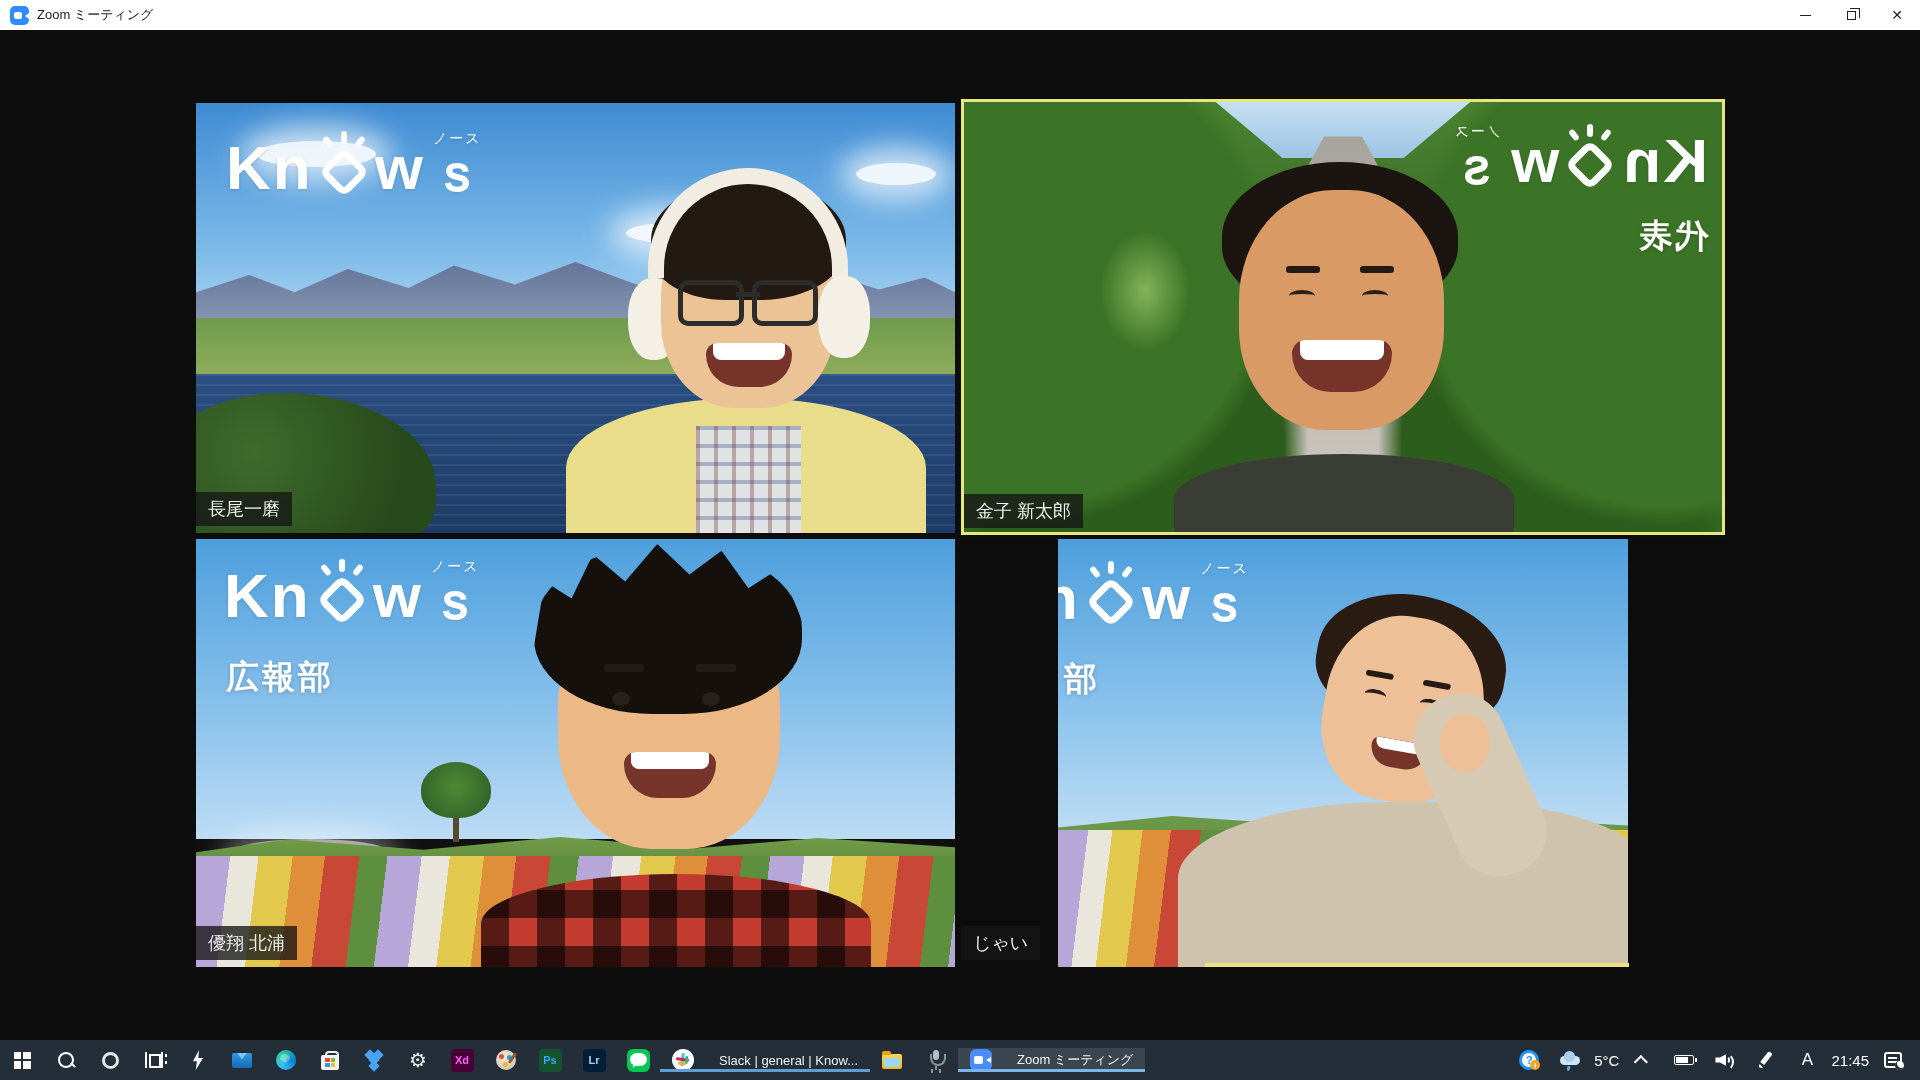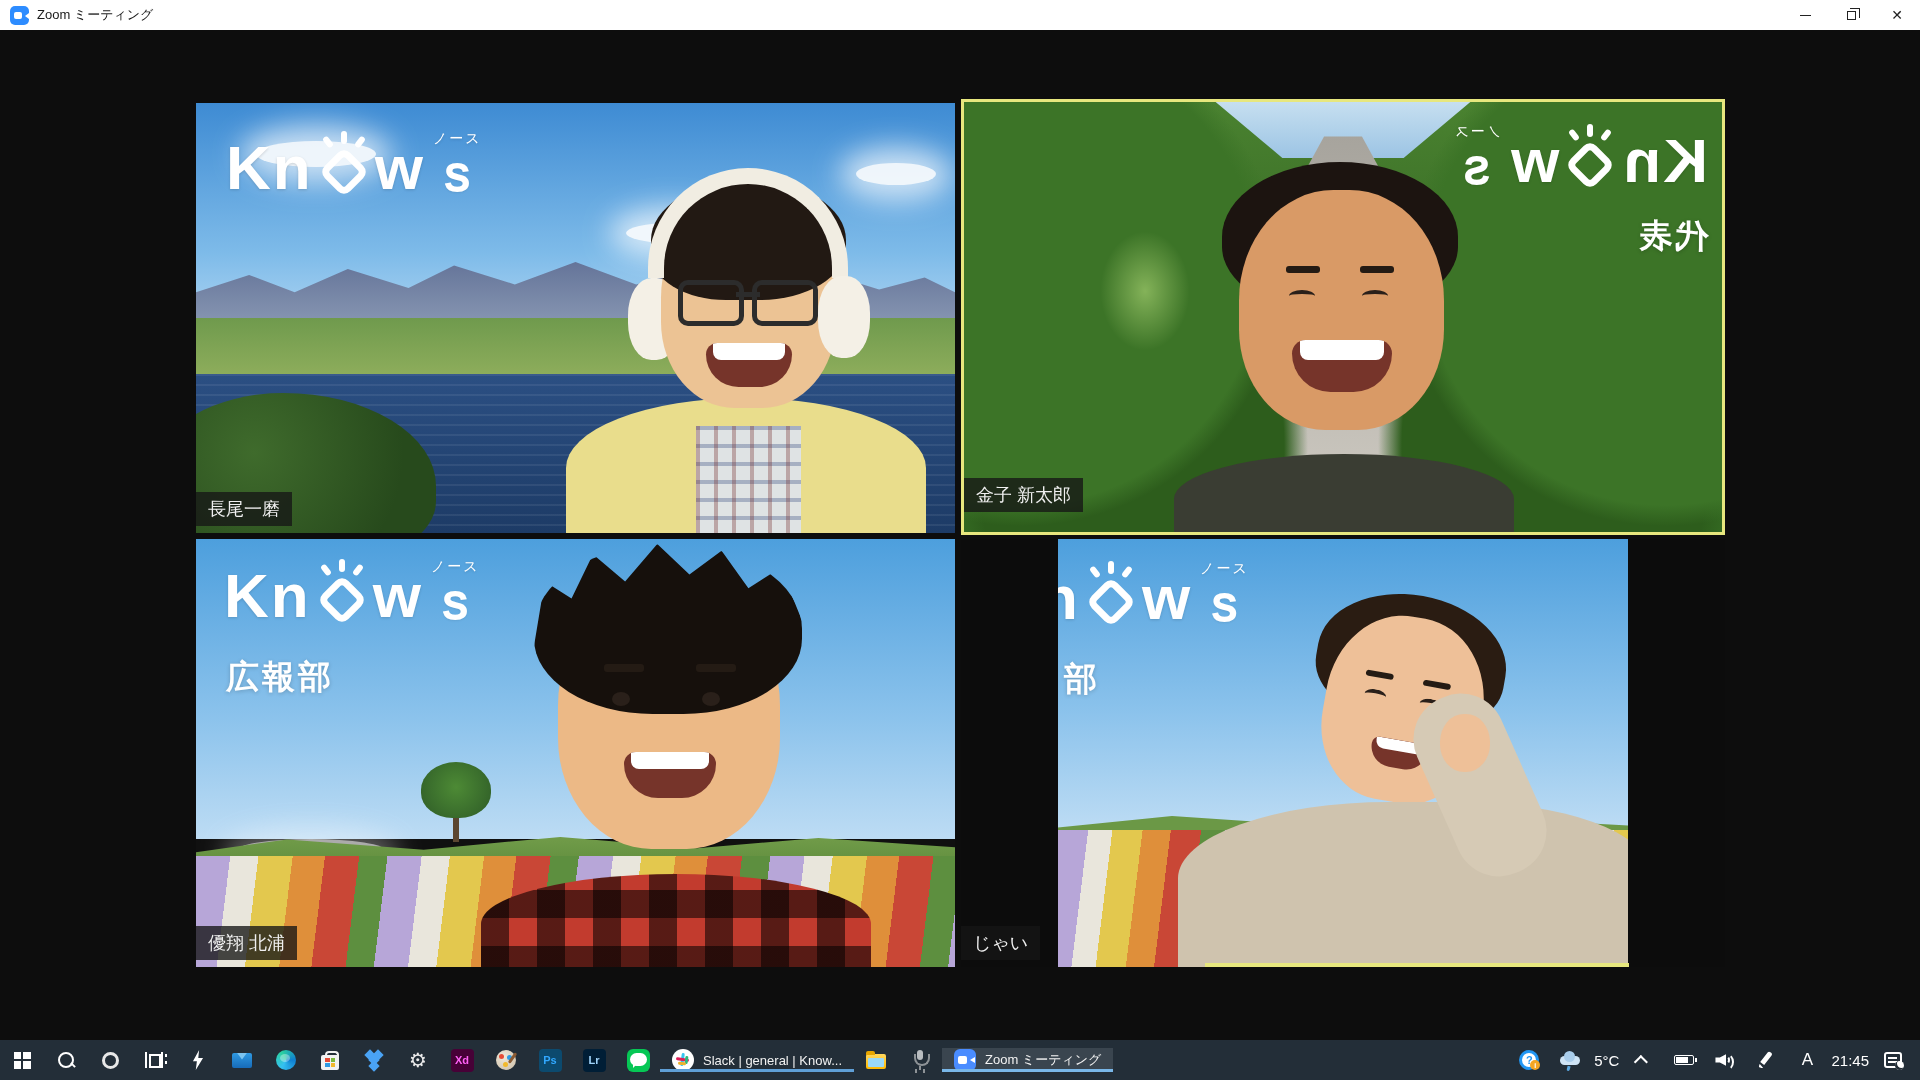--- a/index.html
+++ b/index.html
@@ -148,21 +148,21 @@
   .p4 .brow.l { left:140px; top:86px; width:28px; height:6px; }
   .p4 .brow.r { left:198px; top:86px; width:28px; height:6px; }
   .p4 .mouth { left:158px; top:150px; width:56px; height:28px; }
   .p4 .cardigan { position:absolute; left:-30px; top:208px; width:470px; height:170px; background:#cfc3ae; border-radius:45% 40% 0 0; }
   .p4 .arm { position:absolute; left:226px; top:96px; width:92px; height:190px; background:#d6cab5; border-radius:44px; transform:rotate(-24deg); }
   .p4 .hand { position:absolute; left:232px; top:120px; width:50px; height:58px; background:#eec098; border-radius:48%; }
 
   
   .taskbar { position:absolute; left:0; bottom:0; width:1920px; height:40px; background:#232e38; display:flex; align-items:center; z-index:60; }
   .tb-slot { width:44px; height:40px; display:flex; align-items:center; justify-content:center; flex:0 0 auto; position:relative; }
-  .appbtn { height:24px; display:flex; align-items:center; gap:9px; padding:0 12px; flex:0 0 auto; position:relative; }
+  .appbtn { height:24px; display:flex; align-items:center; gap:25px; padding:0 12px; flex:0 0 auto; position:relative; }
   .appbtn .underline { position:absolute; left:0; bottom:0; width:100%; height:3px; background:#5f9fd6; }
   .appbtn.active { background:#3a454f; }
   .appbtn.active .underline { background:#79b7e8; }
   .appbtn .lbl { color:#f2f2f2; font-size:13px; white-space:nowrap; }
   .tray { margin-left:auto; display:flex; align-items:center; gap:7px; padding-right:10px; }
   .tray .tb-slot { width:34px; }
   .tray-text { color:#fff; font-size:15px; }
 
   
   .ic-win { width:17px; height:17px; display:grid; grid-template-columns:1fr 1fr; grid-template-rows:1fr 1fr; gap:2px; }
@@ -184,21 +184,21 @@
   .ic-store .wgrid { position:absolute; left:4px; top:3px; width:10px; height:9px; display:grid; grid-template-columns:1fr 1fr; grid-template-rows:1fr 1fr; gap:1px; }
   .ic-store .wgrid i:nth-child(1){background:#e64b36;} .ic-store .wgrid i:nth-child(2){background:#7db93c;}
   .ic-store .wgrid i:nth-child(3){background:#2f9ae3;} .ic-store .wgrid i:nth-child(4){background:#f2b92c;}
   .ic-dropbox { position:relative; width:20px; height:18px; }
   .ic-dropbox i { position:absolute; width:8px; height:8px; background:#4aa3f5; transform:rotate(45deg); }
   .ic-dropbox i:nth-child(1){left:2px;top:0;} .ic-dropbox i:nth-child(2){left:10px;top:0;}
   .ic-dropbox i:nth-child(3){left:6px;top:5px;} .ic-dropbox i:nth-child(4){left:6px;top:11px;}
   .ic-gear { color:#ececec; font-size:20px; font-family:"DejaVu Sans",sans-serif; line-height:1; }
   .ic-adobe { width:23px; height:23px; border-radius:4px; display:flex; align-items:center; justify-content:center; font-size:11px; font-weight:700; }
   .ic-xd { background:#470137; color:#ff61f6; }
-  .ic-ps { background:#0c4a6e; color:#31a8ff; }
+  .ic-ps { background:#14532d; color:#31a8ff; }
   .ic-lr { background:#001e36; color:#9fd4fb; }
   .ic-paint { position:relative; width:20px; height:20px; border-radius:50%; background:radial-gradient(circle at 40% 35%, #efe8da, #cbbda6); }
   .ic-paint::before { content:""; position:absolute; left:3px; top:4px; width:5px; height:5px; border-radius:50%; background:#e64b36; box-shadow:8px 1px 0 #2f9ae3, 4px 8px 0 #f2b92c; }
   .ic-paint::after { content:""; position:absolute; right:2px; top:2px; width:3px; height:12px; background:#8a5a32; transform:rotate(35deg); border-radius:2px; }
   .ic-line { width:23px; height:23px; border-radius:6px; background:#06c755; position:relative; }
   .ic-line::before { content:""; position:absolute; left:3px; top:4px; width:17px; height:13px; background:#fff; border-radius:7px; }
   .ic-line::after { content:""; position:absolute; left:6px; bottom:3px; width:5px; height:5px; background:#fff; clip-path:polygon(0 0,100% 0,0 100%); }
   .ic-slack { width:22px; height:22px; border-radius:50%; background:#fff; position:relative; }
   .ic-slack i { position:absolute; border-radius:2px; }
   .ic-slack i:nth-child(1){ left:9px; top:4px; width:3px; height:13px; background:#36c5f0; transform:rotate(8deg);}
@@ -332,21 +332,21 @@
               <i class="r3"></i>
             </span>
           <span class="lg-txt">w</span>
           <span class="lg-s-wrap">
               <span class="lg-ruby">ノース</span>
               <span class="lg-s">s</span>
             </span>
         </div>
         <div class="dept">代表</div>
       </div>
-      <div class="name-label" style="bottom:20px">金子 新太郎</div>
+      <div class="name-label" style="bottom:4px">金子 新太郎</div>
     </div>
 
     <div class="tile tile-3">
       <div class="scene">
         <div class="layer t3-sky"></div>
         <div class="layer cloud t3-c1"></div>
         <div class="layer t3-hill"></div>
         <div class="layer t3-tree"></div>
         <div class="layer flowers"></div>
       </div>

